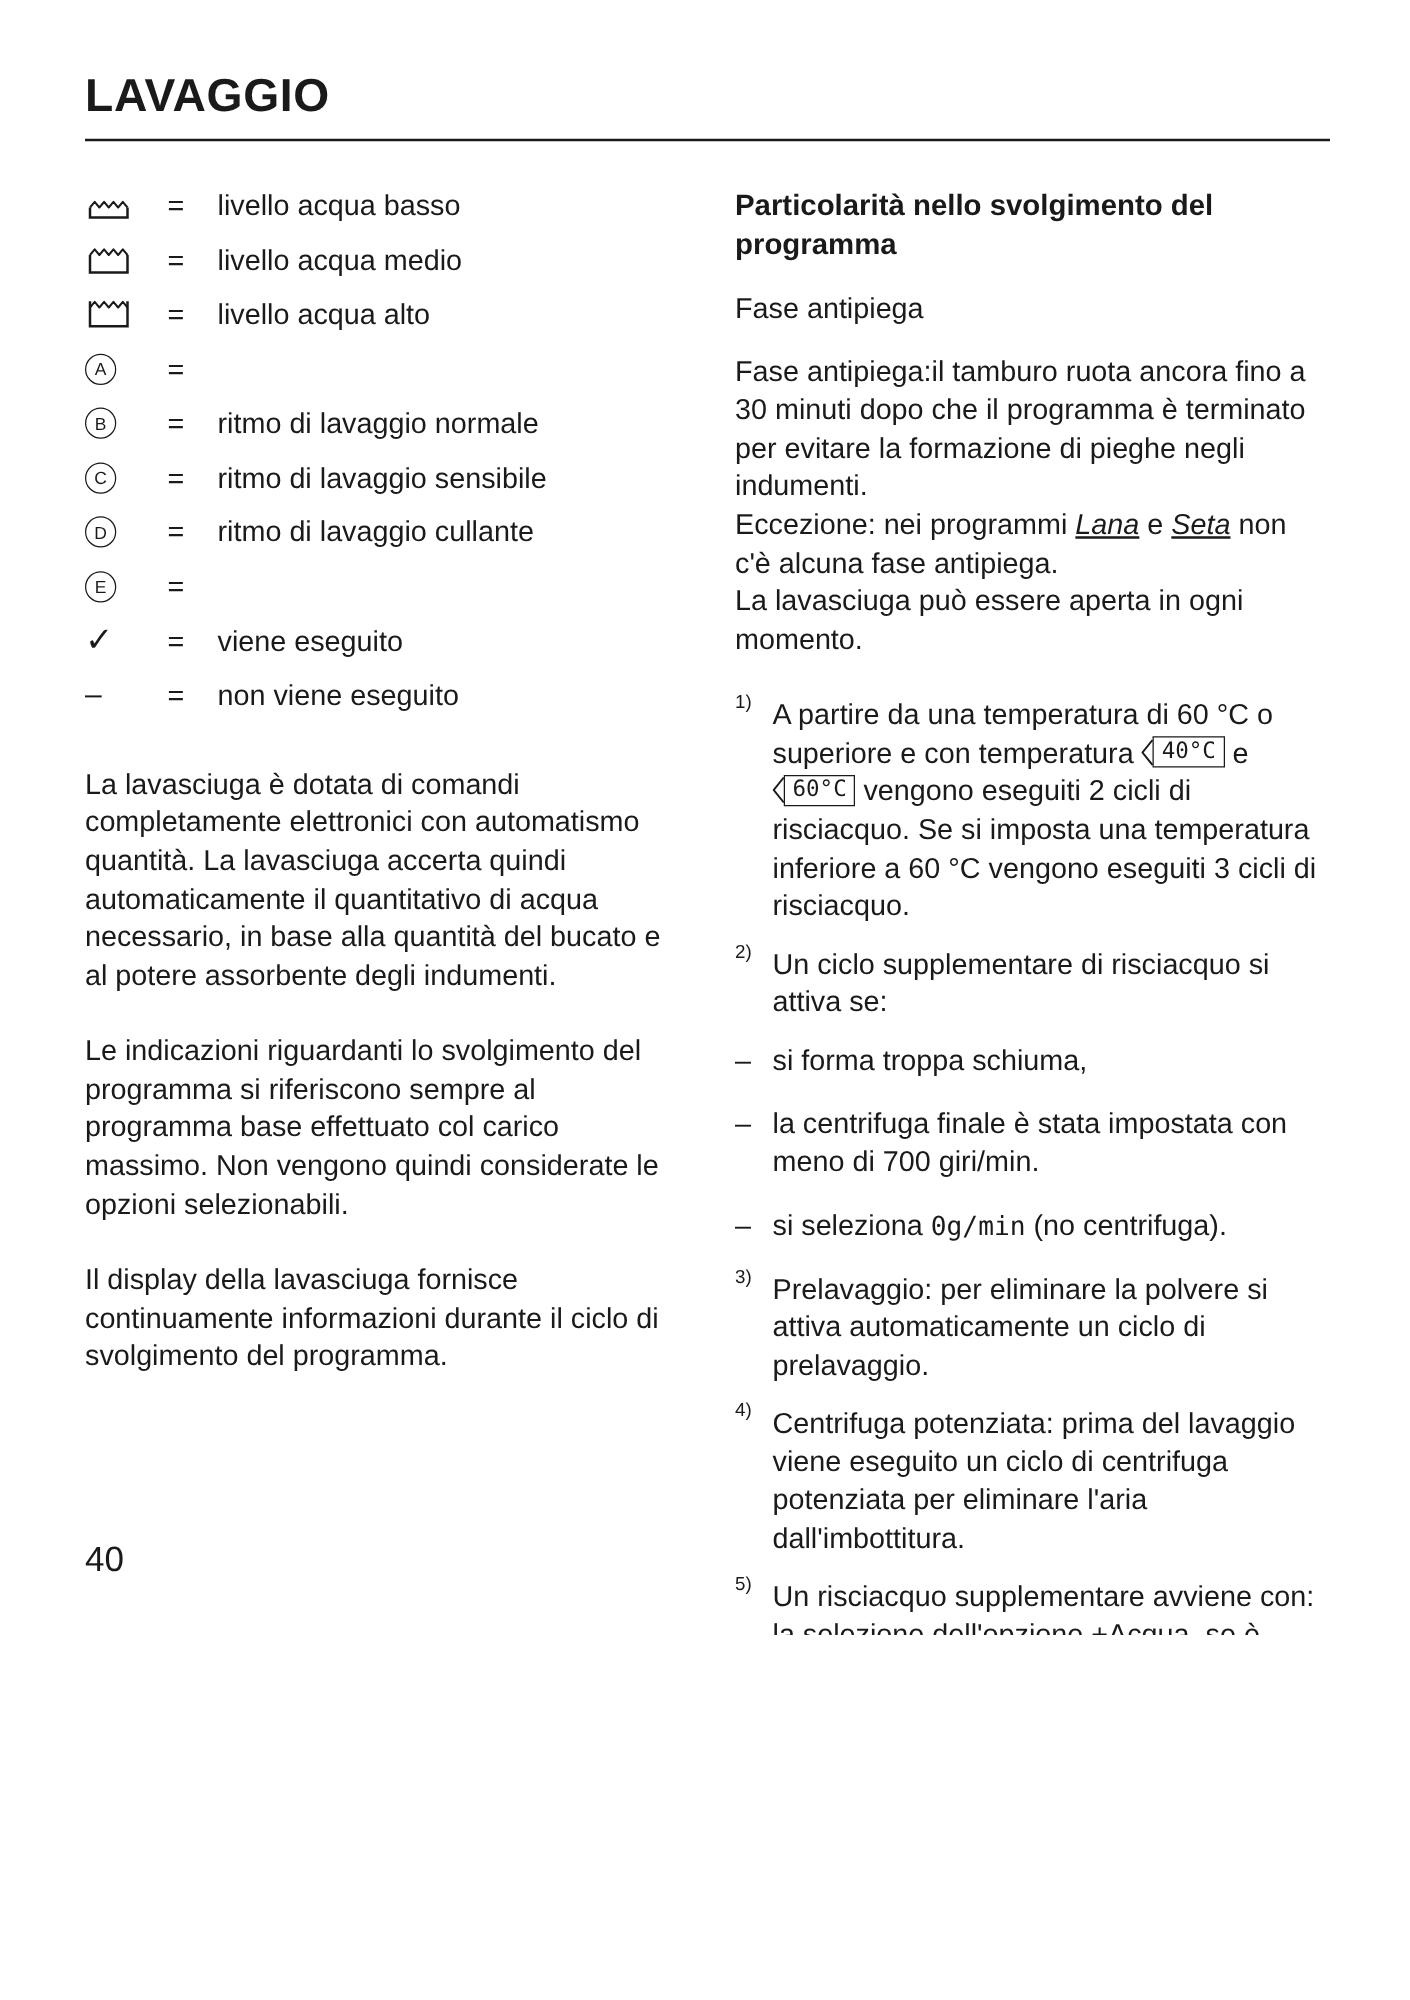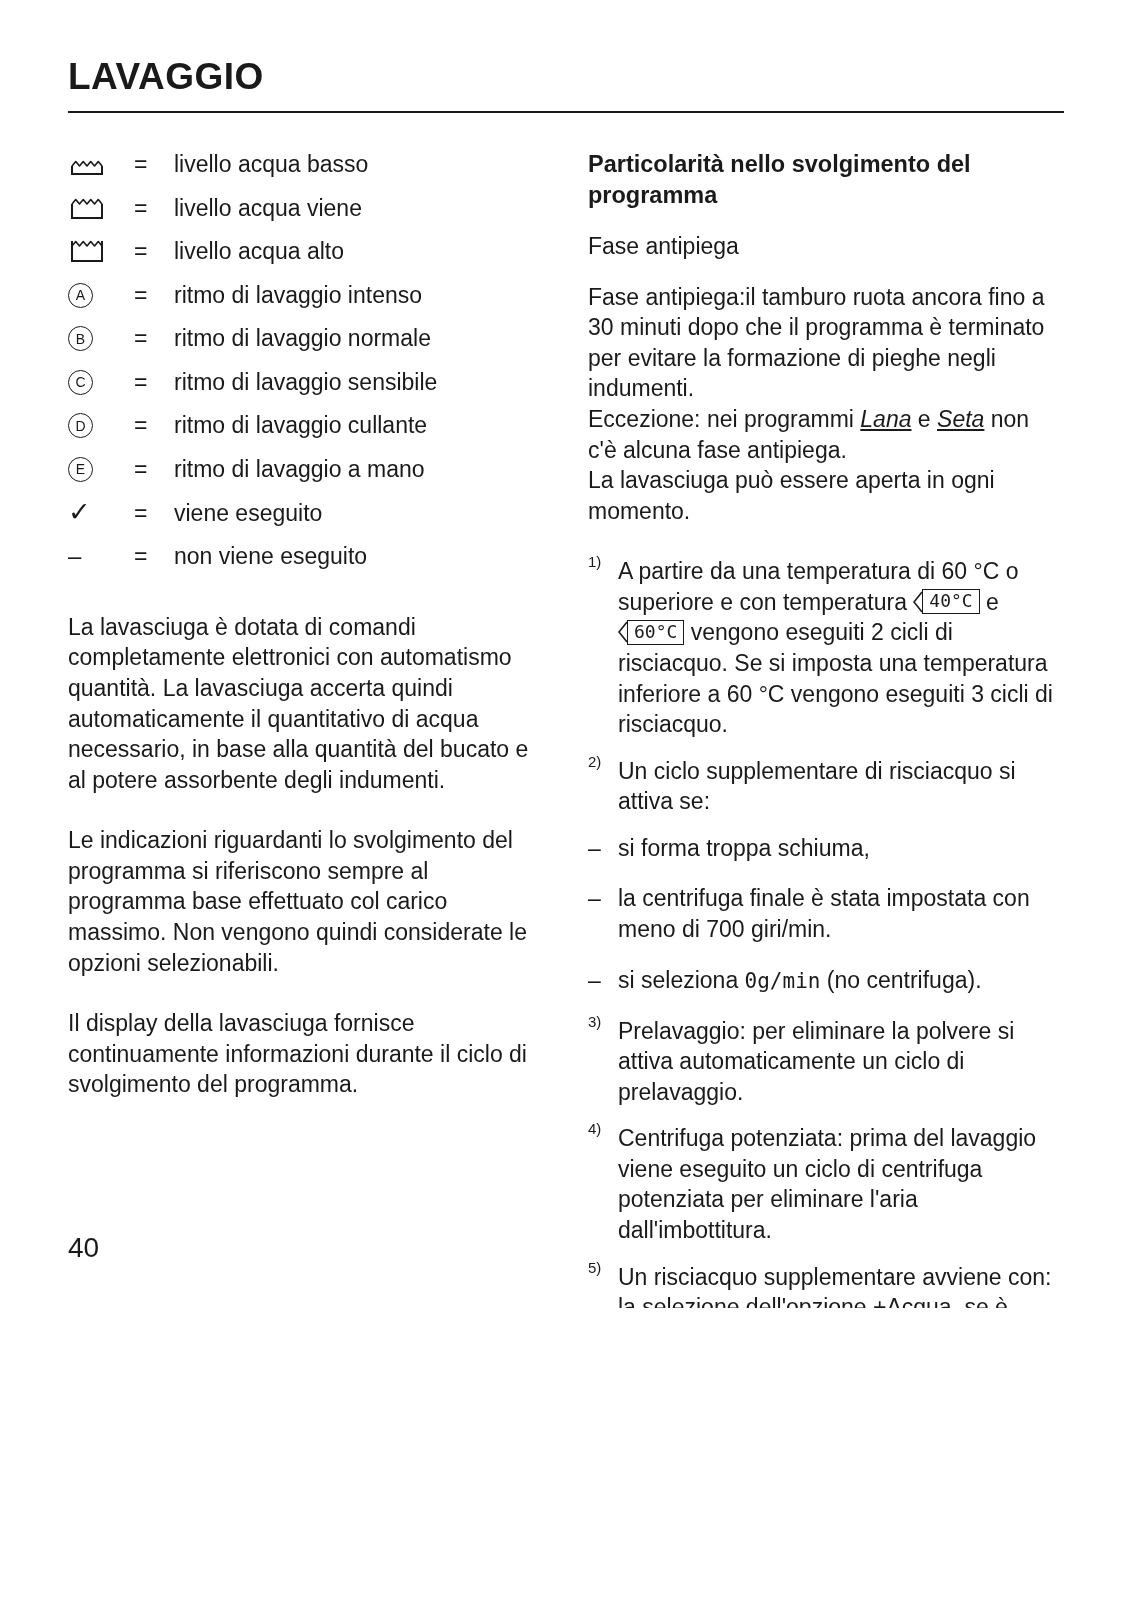--- a/index.html
+++ b/index.html
@@ -122,40 +122,39 @@
         </div>
 
         <div class="legend-row">
           <span class="sym">
             <svg width="38" height="26" viewBox="0 0 38 26">
                 <path d="M4 9 v14 h30 v-14" fill="none" stroke="#1a1a1a" stroke-width="2"></path>
                 <path d="M4 9 l3.75 -4.5 3.75 4.5 3.75 -4.5 3.75 4.5 3.75 -4.5 3.75 4.5 3.75 -4.5 3.75 4.5" fill="none" stroke="#1a1a1a" stroke-width="1.6" stroke-linejoin="round"></path>
               </svg>
           </span>
           <span>=</span>
-          <span>livello acqua viene</span>
+          <span>livello acqua medio</span>
         </div>
 
         <div class="legend-row">
           <span class="sym">
             <svg width="38" height="26" viewBox="0 0 38 26">
                 <path d="M4 3 v20 h30 v-20" fill="none" stroke="#1a1a1a" stroke-width="2"></path>
                 <path d="M4 8 l3.75 -4.5 3.75 4.5 3.75 -4.5 3.75 4.5 3.75 -4.5 3.75 4.5 3.75 -4.5 3.75 4.5" fill="none" stroke="#1a1a1a" stroke-width="1.6" stroke-linejoin="round"></path>
               </svg>
           </span>
           <span>=</span>
           <span>livello acqua alto</span>
         </div>
 
         <div class="legend-row">
           <span class="sym">
               <span class="circle-letter">A</span>
             </span>
           <span>=</span>
-          <span>ritmo di lavaggio intenso</span>
         </div>
 
         <div class="legend-row">
           <span class="sym">
               <span class="circle-letter">B</span>
             </span>
           <span>=</span>
           <span>ritmo di lavaggio normale</span>
         </div>
 
@@ -173,21 +172,20 @@
             </span>
           <span>=</span>
           <span>ritmo di lavaggio cullante</span>
         </div>
 
         <div class="legend-row">
           <span class="sym">
               <span class="circle-letter">E</span>
             </span>
           <span>=</span>
-          <span>ritmo di lavaggio a mano</span>
         </div>
 
         <div class="legend-row">
           <span class="sym check-glyph">✓</span>
           <span>=</span>
           <span>viene eseguito</span>
         </div>
 
         <div class="legend-row">
           <span class="sym dash-glyph">–</span>

